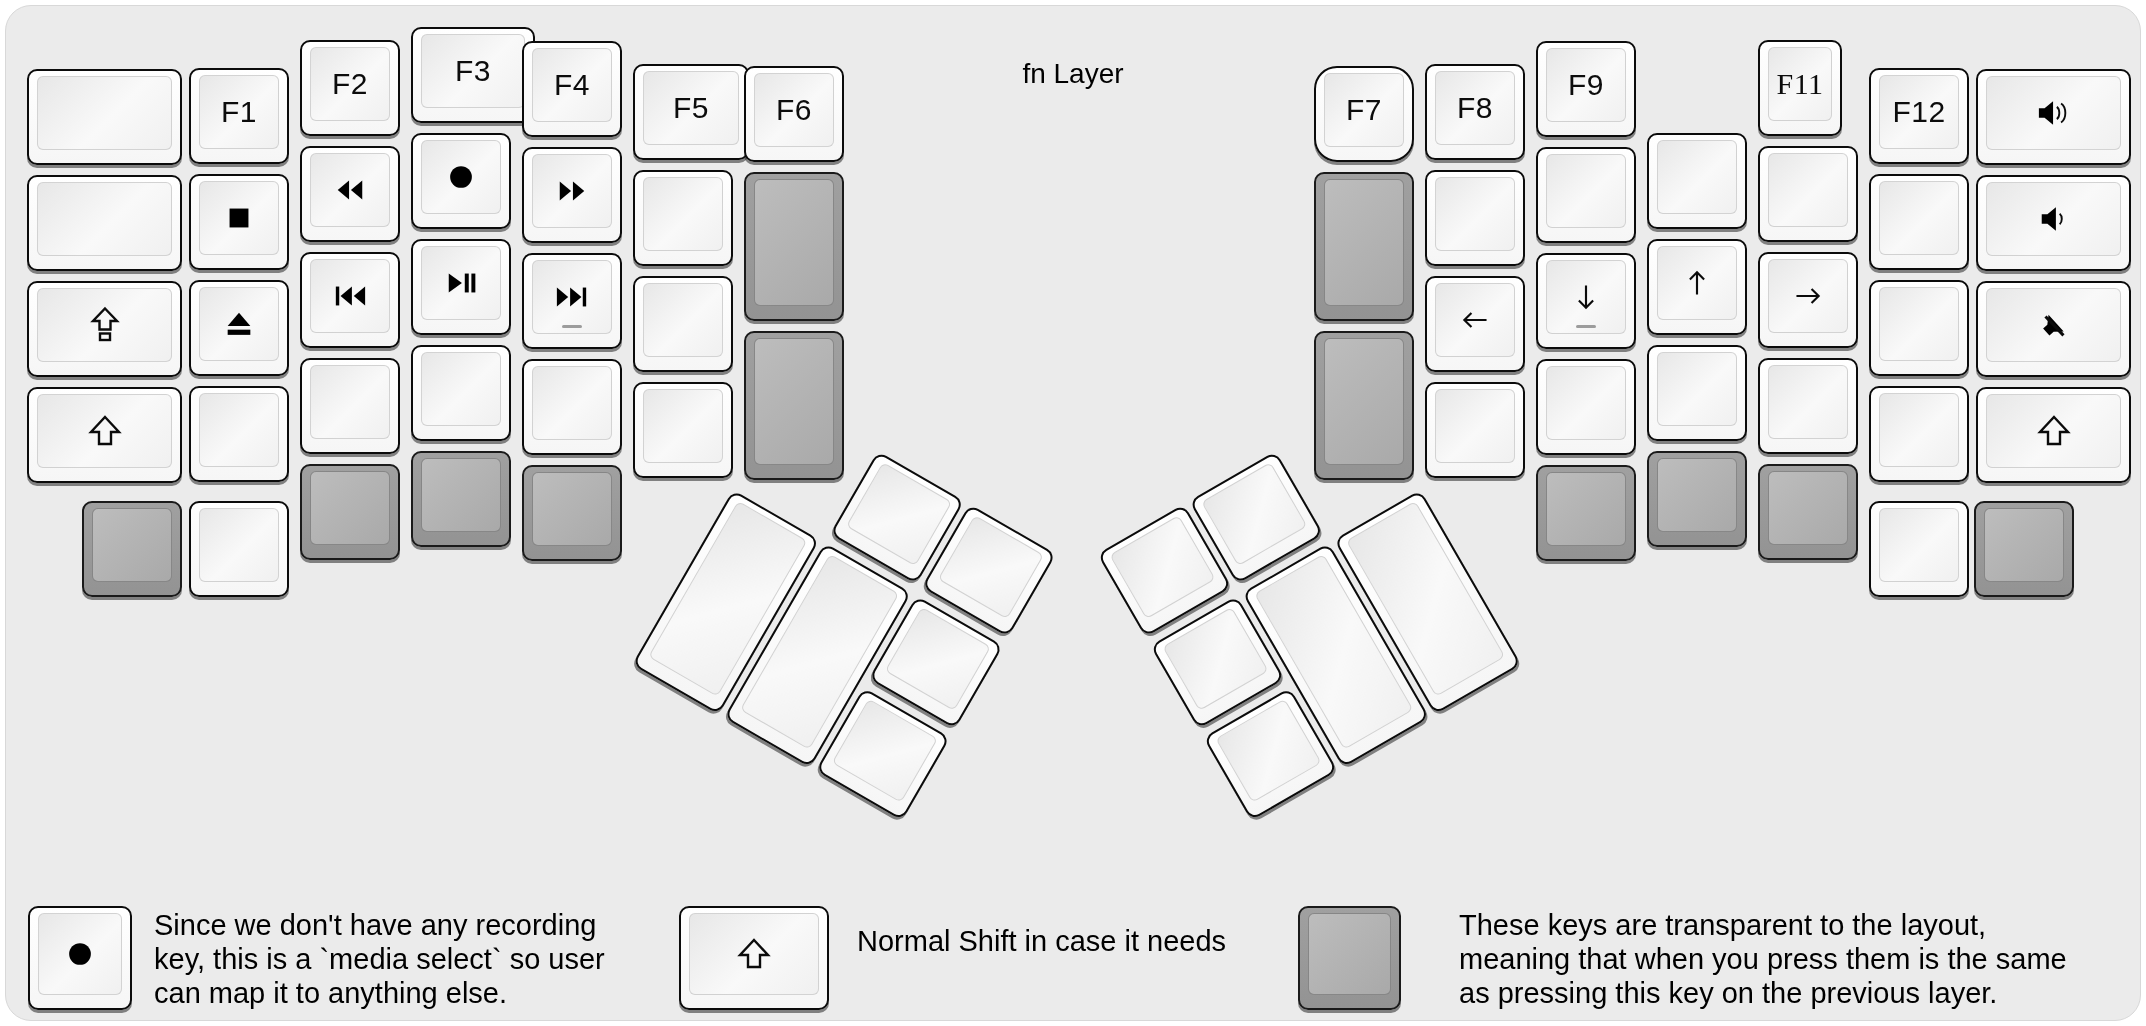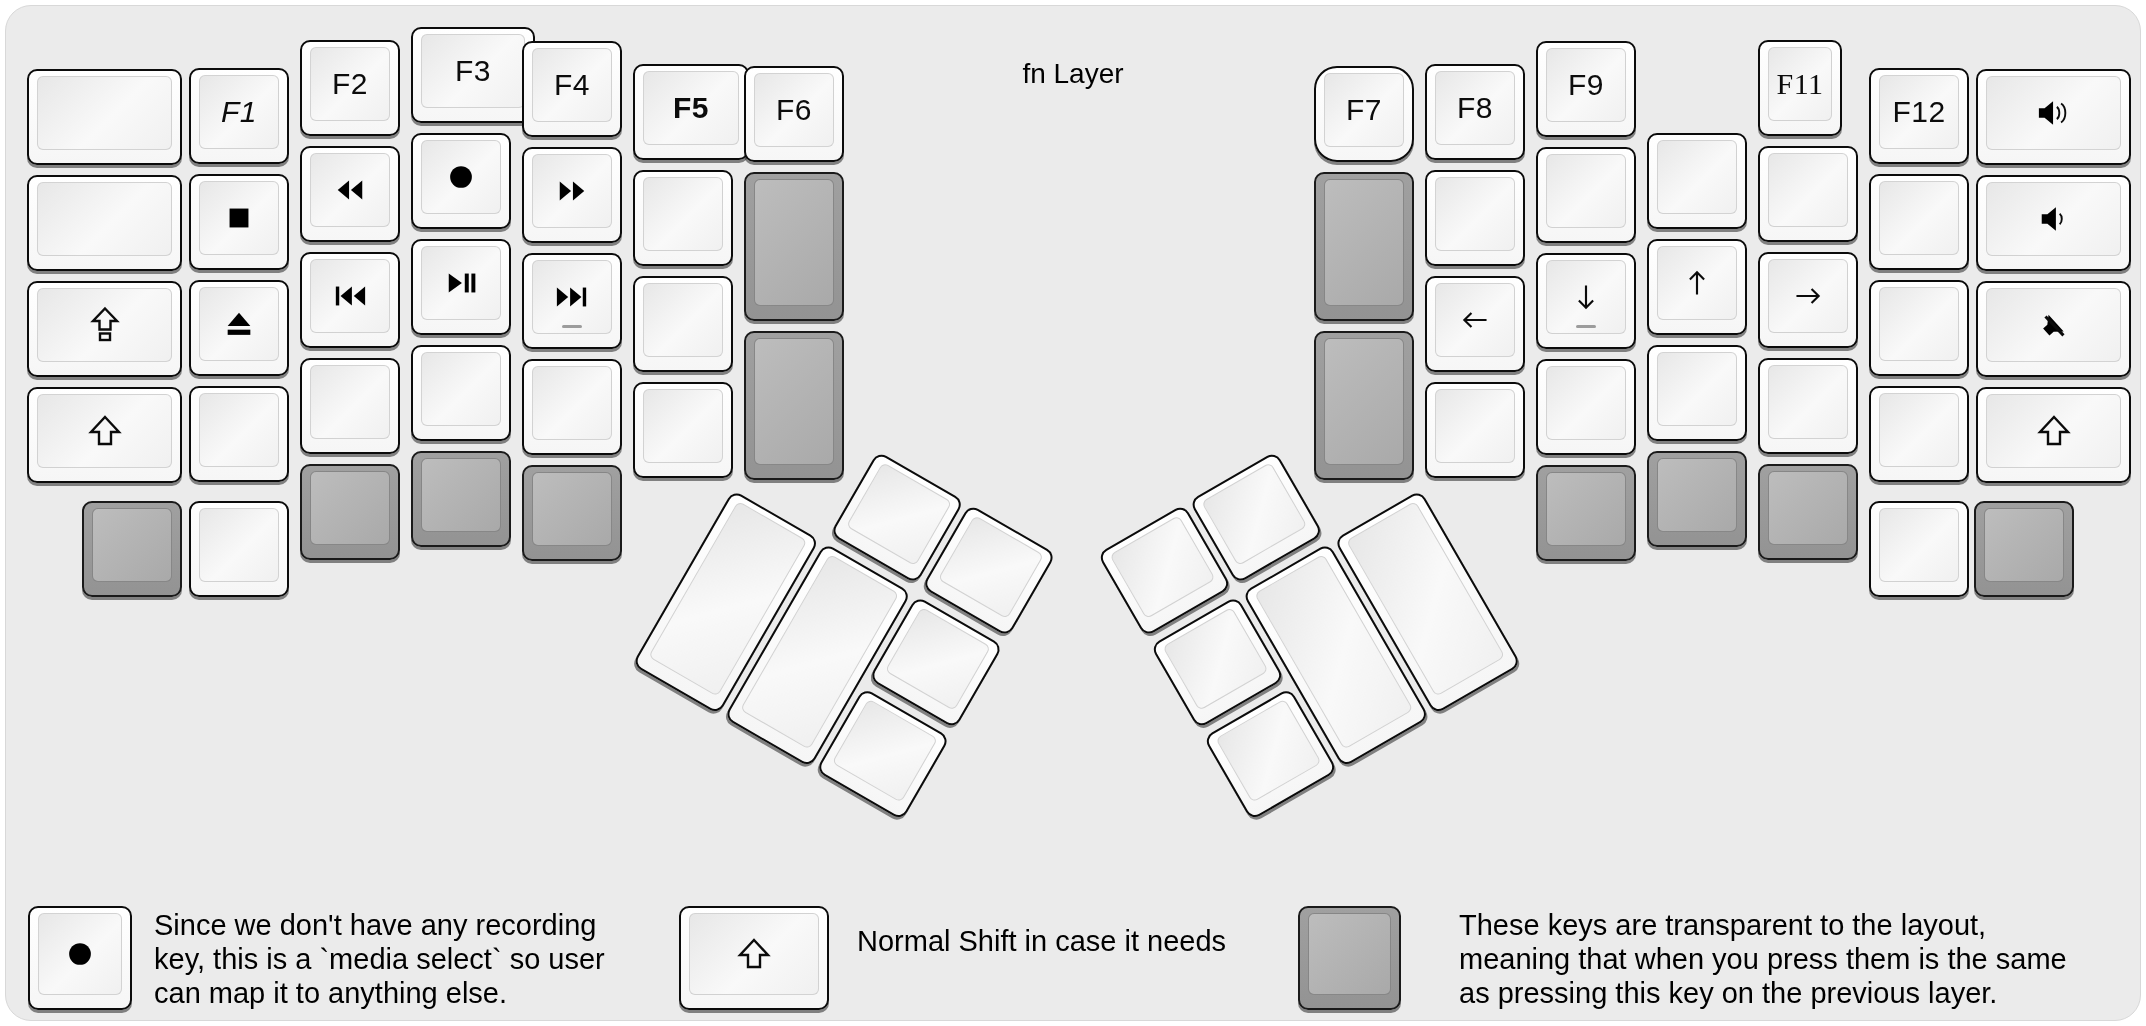--- a/index.html
+++ b/index.html
@@ -61,21 +61,21 @@
       <div class="key" style="left: 21px; top: 381px; width: 155px; height: 96px;">
         <div class="surf"></div>
         <div class="content">
           <span class="kicon">
             <svg width="36" height="36" viewBox="0 0 36 36">
               <path d="M18 4 L32 19 H24 V31 H12 V19 H4 Z" fill="none" stroke="#0b0b0b" stroke-width="2.4" stroke-linejoin="miter"></path>
             </svg>
           </span>
         </div>
       </div>
-      <div class="key" style="left: 183px; top: 62px; width: 100px; height: 96px; font-style: italic;">
+      <div class="key" style="left: 183px; top: 62px; width: 100px; height: 96px;">
         <div class="surf"></div>
         <div class="content">
           <span class="klabel">F1</span>
         </div>
       </div>
       <div class="key" style="left: 183px; top: 168px; width: 100px; height: 96px;">
         <div class="surf"></div>
         <div class="content">
           <span class="kicon">
             <svg width="34" height="34" viewBox="0 0 36 36">
@@ -203,21 +203,21 @@
         <div class="homing"></div>
       </div>
       <div class="key" style="left: 516px; top: 353px; width: 100px; height: 96px;">
         <div class="surf"></div>
         <div class="content"></div>
       </div>
       <div class="key gray" style="left: 516px; top: 459px; width: 100px; height: 96px;">
         <div class="surf"></div>
         <div class="content"></div>
       </div>
-      <div class="key" style="left: 627px; top: 58px; width: 116px; height: 96px; font-weight: bold;">
+      <div class="key" style="left: 627px; top: 58px; width: 116px; height: 96px;">
         <div class="surf"></div>
         <div class="content">
           <span class="klabel">F5</span>
         </div>
       </div>
       <div class="key" style="left: 627px; top: 164px; width: 100px; height: 96px;">
         <div class="surf"></div>
         <div class="content"></div>
       </div>
       <div class="key" style="left: 627px; top: 270px; width: 100px; height: 96px;">

